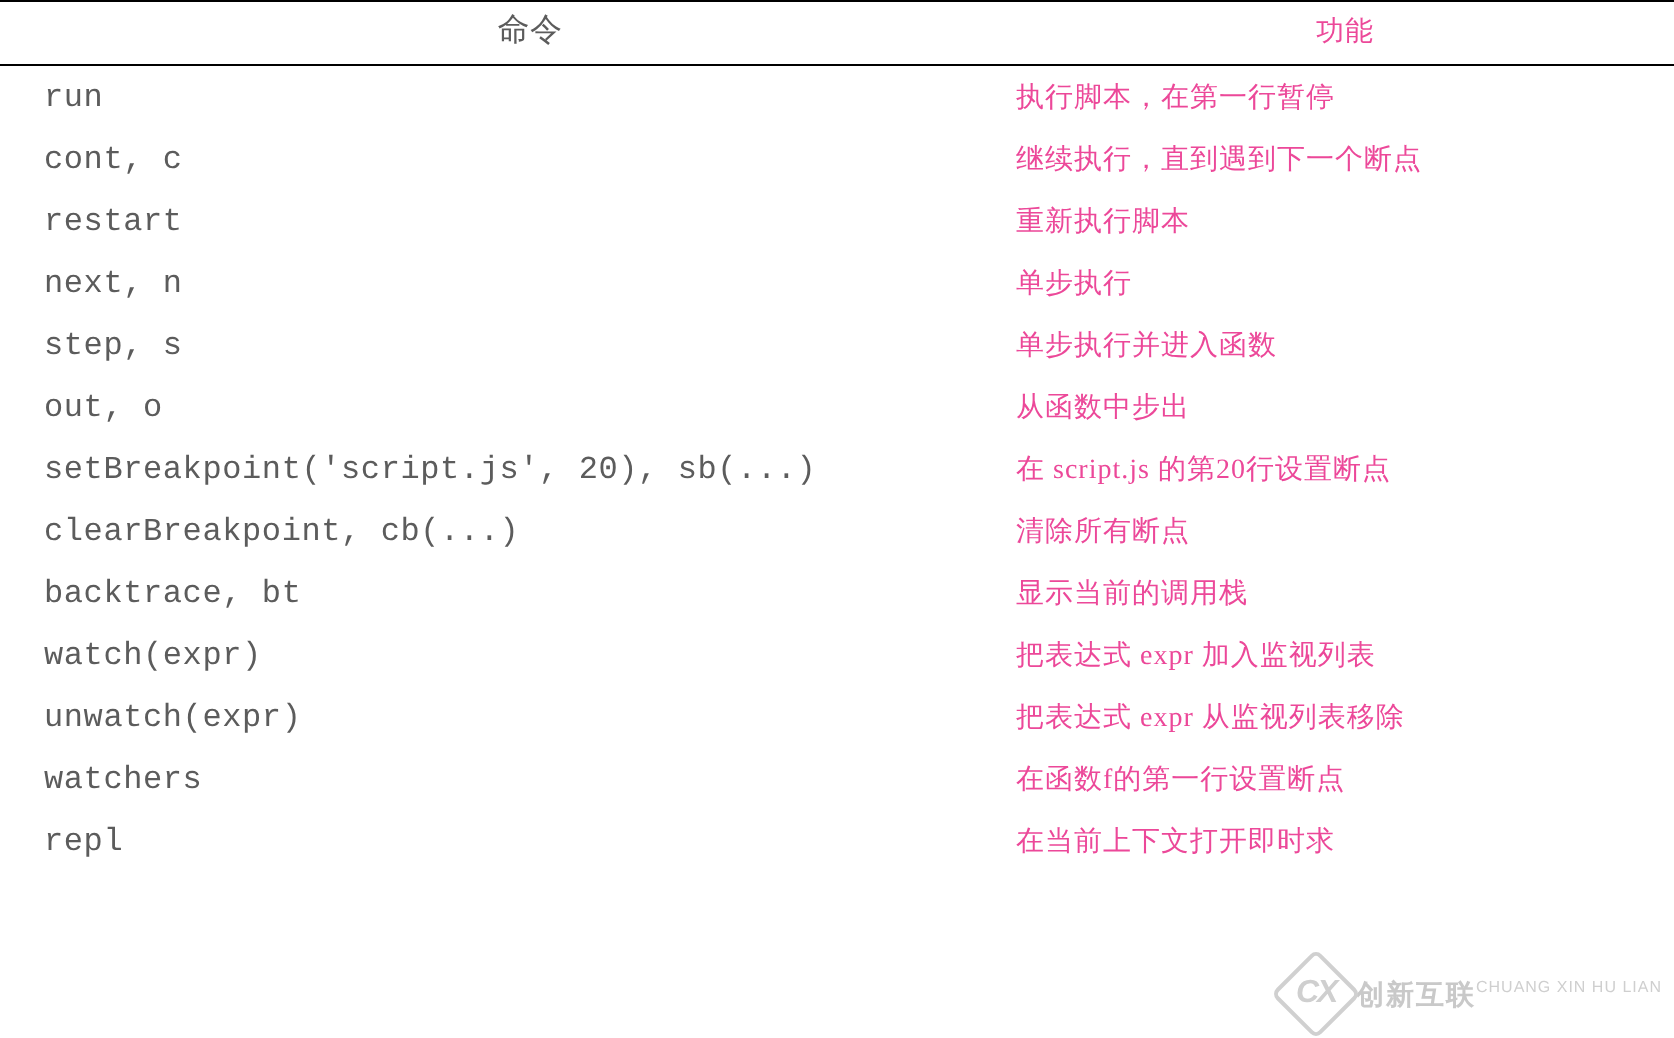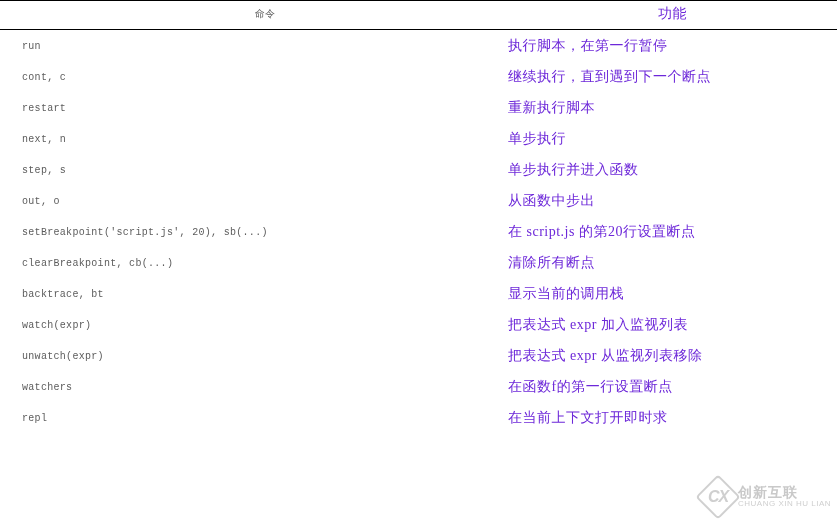--- a/index.html
+++ b/index.html
@@ -32,29 +32,29 @@
     }
     .hdr-row td.col-cmd {
       width: 508px;
     }
     .body-row td {
       padding: 7px 0 6px 0;
       vertical-align: middle;
     }
     td.col-cmd {
       font-family: "Courier New", monospace;
-      font-size: 10px;
+      font-size: 16px;
       color: #5c5c5c;
       padding-left: 22px;
       letter-spacing: 0.3px;
       margin-left: 33px;
     }
     td.col-fn {
       font-size: 14px;
-      color: #6d28d9;
+      color: #ec4899;
       letter-spacing: 0.5px;
     }
     .watermark {
       position: absolute;
       right: 6px;
       bottom: 6px;
       display: flex;
       align-items: center;
       gap: 4px;
       color: #bfbfbf;
@@ -74,22 +74,23 @@
     .watermark-badge span {
       transform: rotate(-45deg);
       font-weight: bold;
       font-style: italic;
       font-size: 16px;
       color: #cfcfcf;
       letter-spacing: -1px;
     }
     .watermark-text {
       display: flex;
-      flex-direction: column;
+      flex-direction: row;
       line-height: 1.05;
+      text-align: right;
     }
     .watermark-text .cn {
       font-size: 14px;
       font-weight: bold;
       color: #c9c9c9;
       letter-spacing: 1px;
     }
     .watermark-text .en {
       font-size: 8px;
       color: #cfcfcf;

